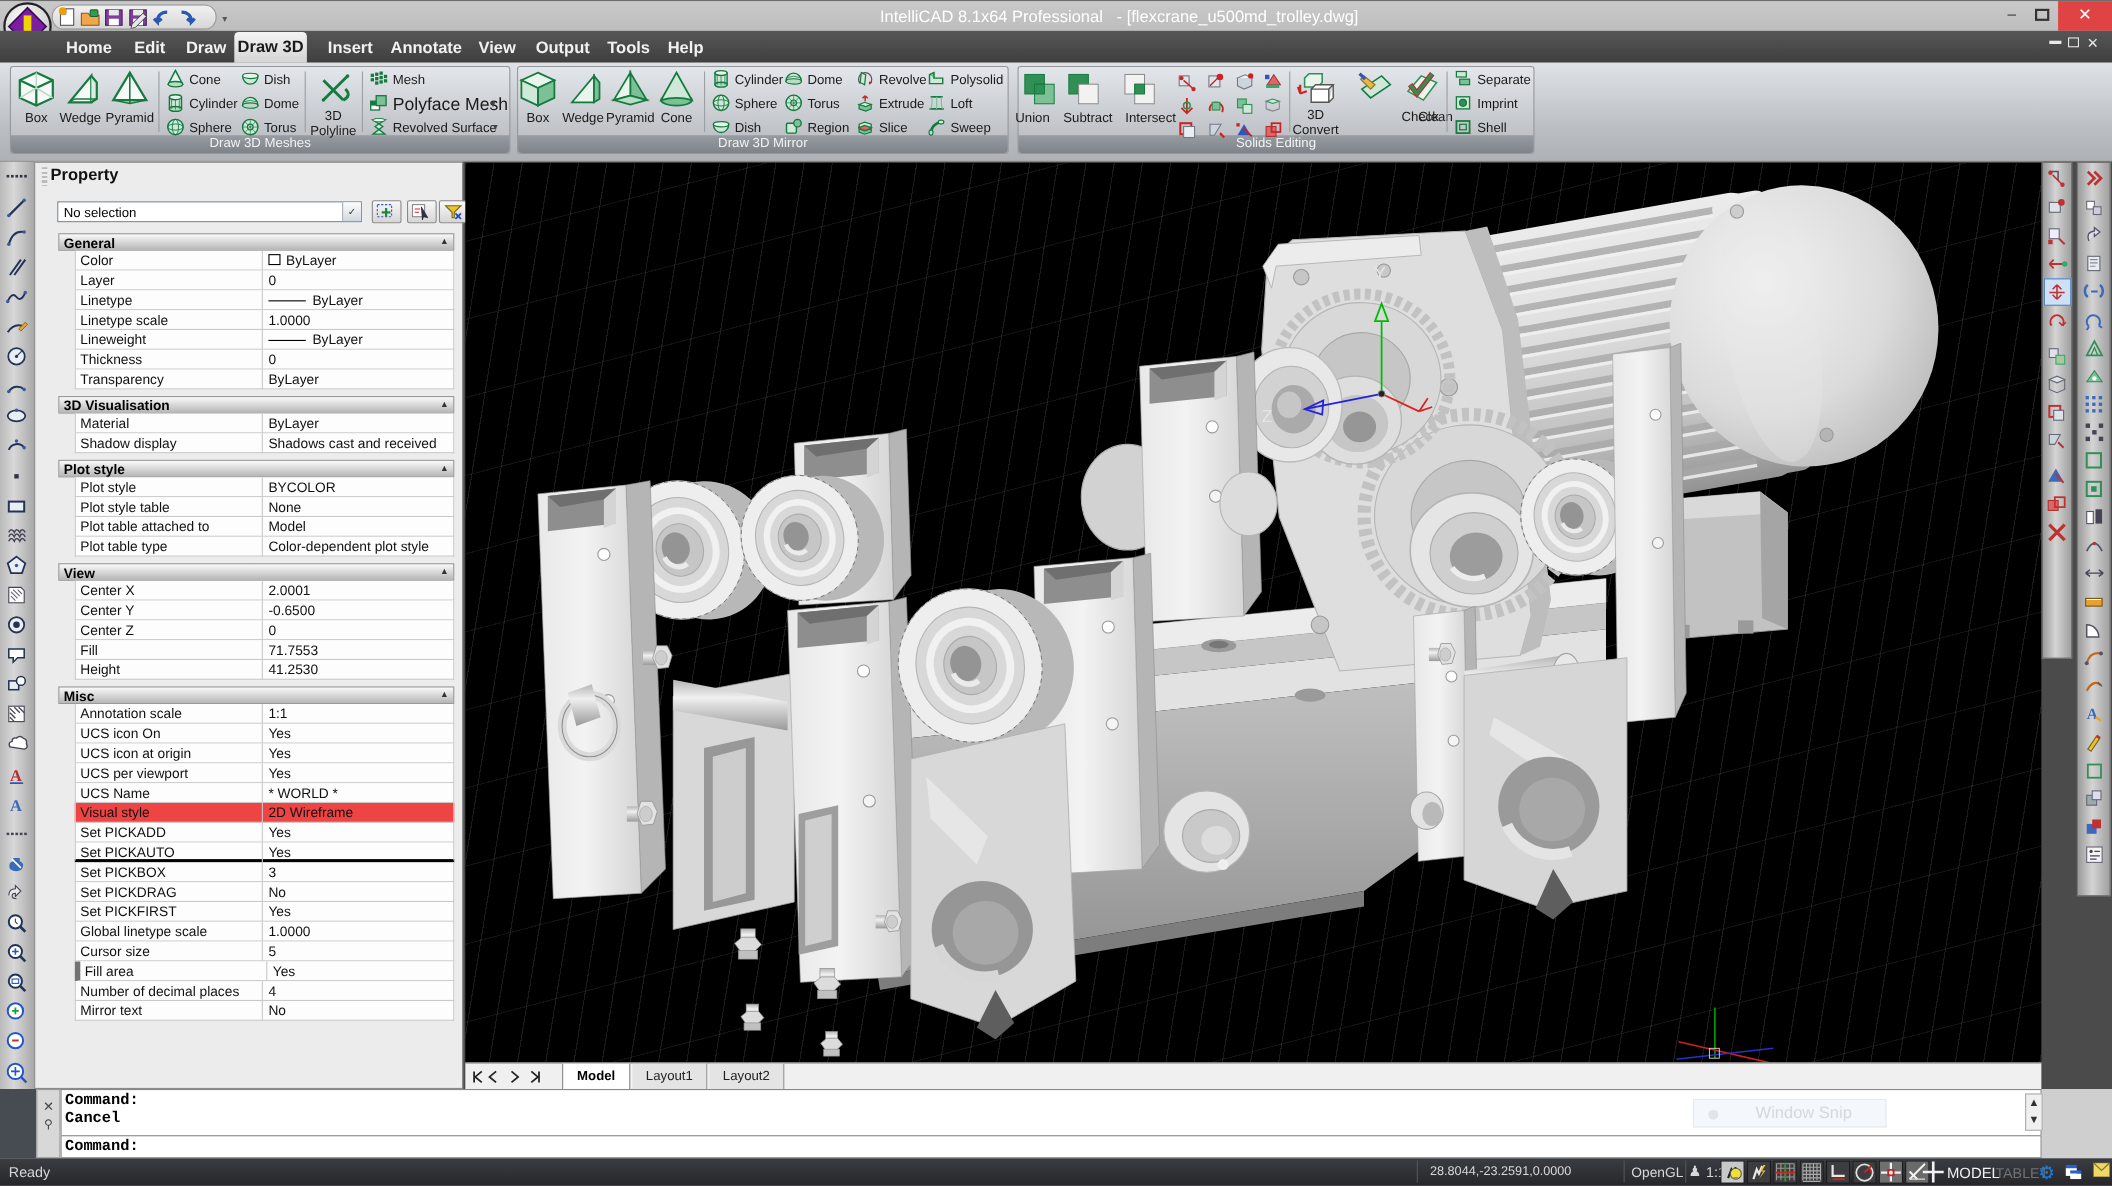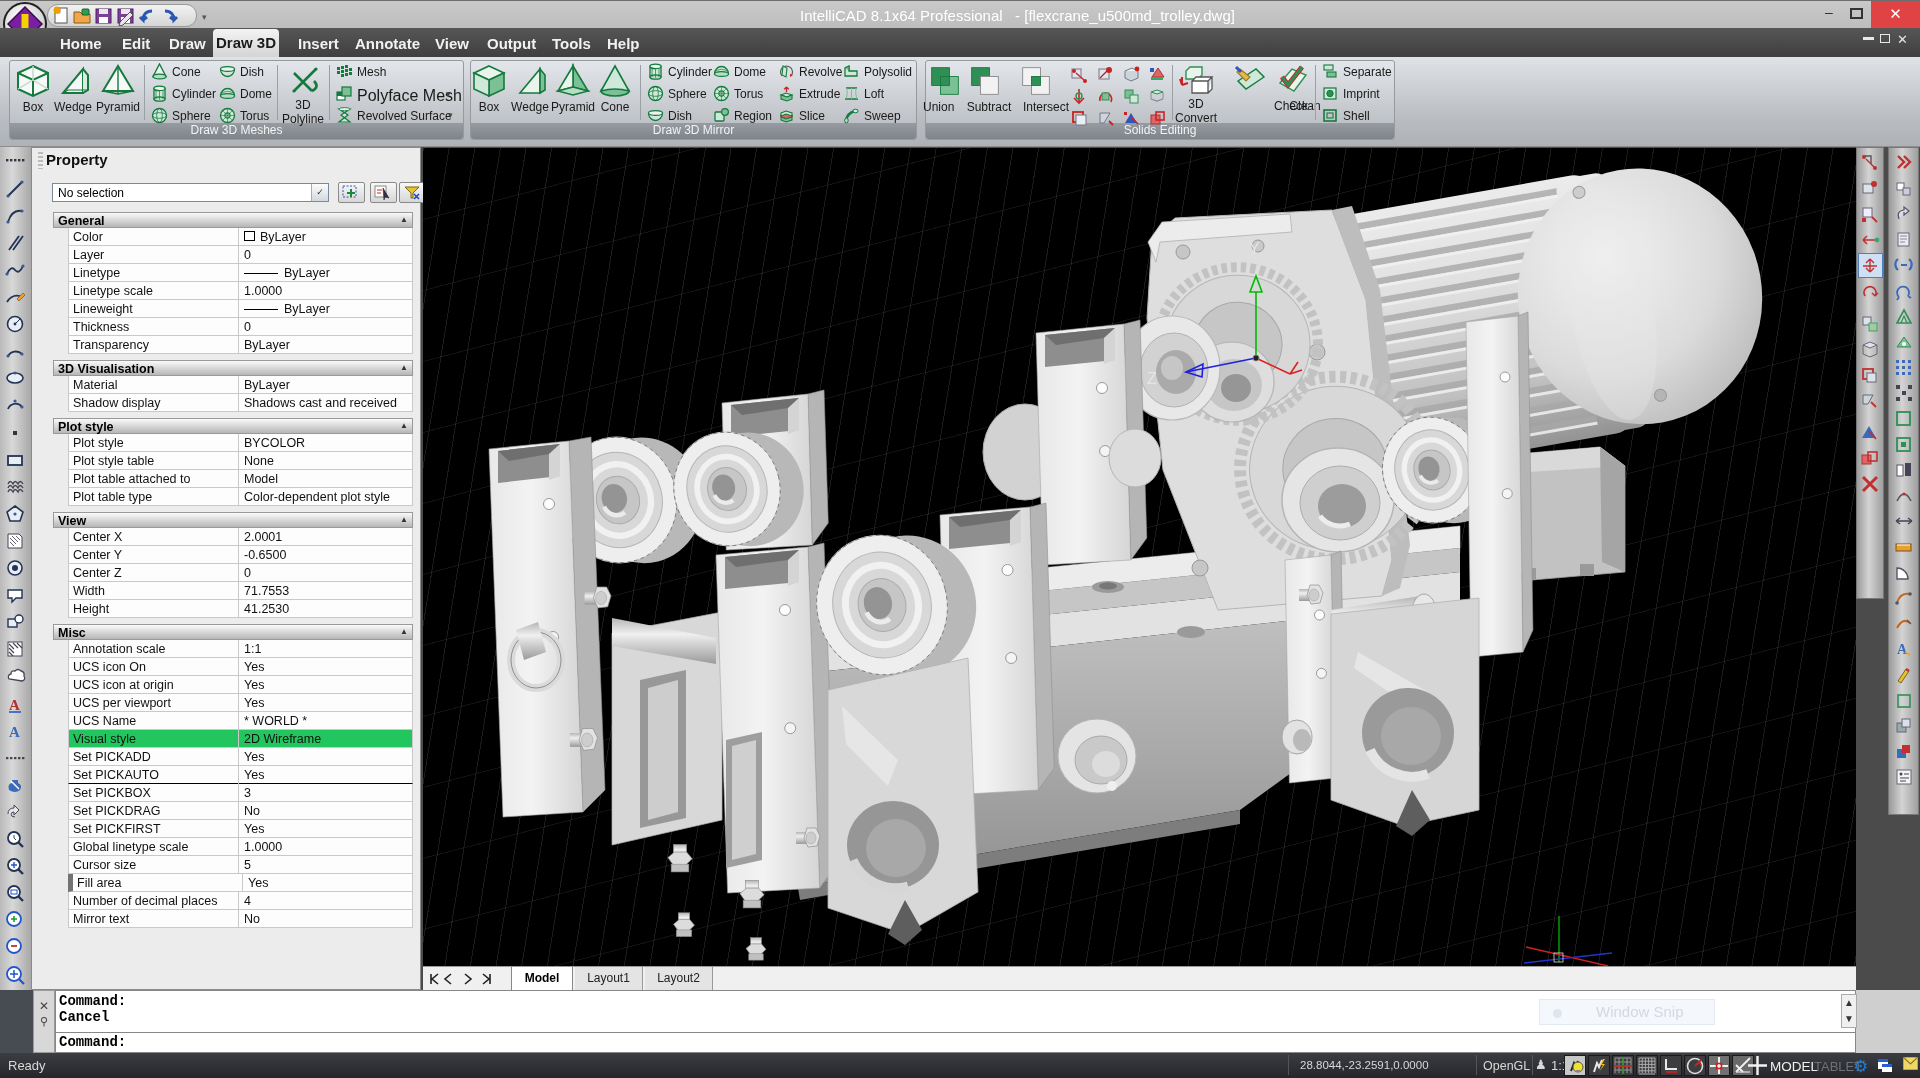--- a/index.html
+++ b/index.html
@@ -652,21 +652,21 @@
       <div class="abs" style="left:4px;top:2px;font-size:12.5px;color:#111;white-space:nowrap;">Center Y</div>
       <div class="abs" style="left:169px;top:0;width:1px;height:18px;background:#c9c9c9;"></div>
       <div class="abs" style="left:175px;top:2px;font-size:12.5px;color:#111;white-space:nowrap;">-0.6500</div>
     </div>
 <div class="abs" style="left:36px;top:416px;width:345px;height:18px;background:#fdfdfd;border-bottom:1px solid #c9c9c9;border-left:1px solid #c9c9c9;border-right:1px solid #c9c9c9;">
       <div class="abs" style="left:4px;top:2px;font-size:12.5px;color:#111;white-space:nowrap;">Center Z</div>
       <div class="abs" style="left:169px;top:0;width:1px;height:18px;background:#c9c9c9;"></div>
       <div class="abs" style="left:175px;top:2px;font-size:12.5px;color:#111;white-space:nowrap;">0</div>
     </div>
 <div class="abs" style="left:36px;top:434px;width:345px;height:18px;background:#fdfdfd;border-bottom:1px solid #c9c9c9;border-left:1px solid #c9c9c9;border-right:1px solid #c9c9c9;">
-      <div class="abs" style="left:4px;top:2px;font-size:12.5px;color:#111;white-space:nowrap;">Width</div>
+      <div class="abs" style="left:4px;top:2px;font-size:12.5px;color:#111;white-space:nowrap;">Fill</div>
       <div class="abs" style="left:169px;top:0;width:1px;height:18px;background:#c9c9c9;"></div>
       <div class="abs" style="left:175px;top:2px;font-size:12.5px;color:#111;white-space:nowrap;">71.7553</div>
     </div>
 <div class="abs" style="left:36px;top:452px;width:345px;height:18px;background:#fdfdfd;border-bottom:1px solid #c9c9c9;border-left:1px solid #c9c9c9;border-right:1px solid #c9c9c9;">
       <div class="abs" style="left:4px;top:2px;font-size:12.5px;color:#111;white-space:nowrap;">Height</div>
       <div class="abs" style="left:169px;top:0;width:1px;height:18px;background:#c9c9c9;"></div>
       <div class="abs" style="left:175px;top:2px;font-size:12.5px;color:#111;white-space:nowrap;">41.2530</div>
     </div>
 <div class="abs" style="left:21px;top:476px;width:360px;height:16px;background:linear-gradient(#fafafa,#b6b6b6);border:1px solid #999;">
       <div class="abs" style="left:4px;top:1px;font-size:12.5px;font-weight:bold;color:#000;">Misc</div>
@@ -690,31 +690,31 @@
 <div class="abs" style="left:36px;top:546px;width:345px;height:18px;background:#fdfdfd;border-bottom:1px solid #c9c9c9;border-left:1px solid #c9c9c9;border-right:1px solid #c9c9c9;">
       <div class="abs" style="left:4px;top:2px;font-size:12.5px;color:#111;white-space:nowrap;">UCS per viewport</div>
       <div class="abs" style="left:169px;top:0;width:1px;height:18px;background:#c9c9c9;"></div>
       <div class="abs" style="left:175px;top:2px;font-size:12.5px;color:#111;white-space:nowrap;">Yes</div>
     </div>
 <div class="abs" style="left:36px;top:564px;width:345px;height:18px;background:#fdfdfd;border-bottom:1px solid #c9c9c9;border-left:1px solid #c9c9c9;border-right:1px solid #c9c9c9;">
       <div class="abs" style="left:4px;top:2px;font-size:12.5px;color:#111;white-space:nowrap;">UCS Name</div>
       <div class="abs" style="left:169px;top:0;width:1px;height:18px;background:#c9c9c9;"></div>
       <div class="abs" style="left:175px;top:2px;font-size:12.5px;color:#111;white-space:nowrap;">* WORLD *</div>
     </div>
-<div class="abs" style="left:36px;top:582px;width:345px;height:18px;background:#22c55e;border-bottom:1px solid #c9c9c9;border-left:1px solid #c9c9c9;border-right:1px solid #c9c9c9;text-align:right;">
+<div class="abs" style="left:36px;top:582px;width:345px;height:18px;background:#ef4444;border-bottom:1px solid #c9c9c9;border-left:1px solid #c9c9c9;border-right:1px solid #c9c9c9;text-align:right;">
       <div class="abs" style="left:4px;top:2px;font-size:12.5px;color:#111;white-space:nowrap;">Visual style</div>
       <div class="abs" style="left:169px;top:0;width:1px;height:18px;background:#c9c9c9;"></div>
       <div class="abs" style="left:175px;top:2px;font-size:12.5px;color:#111;white-space:nowrap;">2D Wireframe</div>
     </div>
 <div class="abs" style="left:36px;top:600px;width:345px;height:18px;background:#fdfdfd;border-bottom:1px solid #c9c9c9;border-left:1px solid #c9c9c9;border-right:1px solid #c9c9c9;">
       <div class="abs" style="left:4px;top:2px;font-size:12.5px;color:#111;white-space:nowrap;">Set PICKADD</div>
       <div class="abs" style="left:169px;top:0;width:1px;height:18px;background:#c9c9c9;"></div>
       <div class="abs" style="left:175px;top:2px;font-size:12.5px;color:#111;white-space:nowrap;">Yes</div>
     </div>
-<div class="abs" style="left:36px;top:618px;width:345px;height:18px;background:#fdfdfd;border-bottom:1px solid #000000;border-left:1px solid #c9c9c9;border-right:1px solid #c9c9c9;">
+<div class="abs" style="left:36px;top:618px;width:345px;height:18px;background:#fdfdfd;border-bottom:3px solid #000000;border-left:1px solid #c9c9c9;border-right:1px solid #c9c9c9;">
       <div class="abs" style="left:4px;top:2px;font-size:12.5px;color:#111;white-space:nowrap;">Set PICKAUTO</div>
       <div class="abs" style="left:169px;top:0;width:1px;height:18px;background:#c9c9c9;"></div>
       <div class="abs" style="left:175px;top:2px;font-size:12.5px;color:#111;white-space:nowrap;">Yes</div>
     </div>
 <div class="abs" style="left:36px;top:636px;width:345px;height:18px;background:#fdfdfd;border-bottom:1px solid #c9c9c9;border-left:1px solid #c9c9c9;border-right:1px solid #c9c9c9;">
       <div class="abs" style="left:4px;top:2px;font-size:12.5px;color:#111;white-space:nowrap;">Set PICKBOX</div>
       <div class="abs" style="left:169px;top:0;width:1px;height:18px;background:#c9c9c9;"></div>
       <div class="abs" style="left:175px;top:2px;font-size:12.5px;color:#111;white-space:nowrap;">3</div>
     </div>
 <div class="abs" style="left:36px;top:654px;width:345px;height:18px;background:#fdfdfd;border-bottom:1px solid #c9c9c9;border-left:1px solid #c9c9c9;border-right:1px solid #c9c9c9;">

